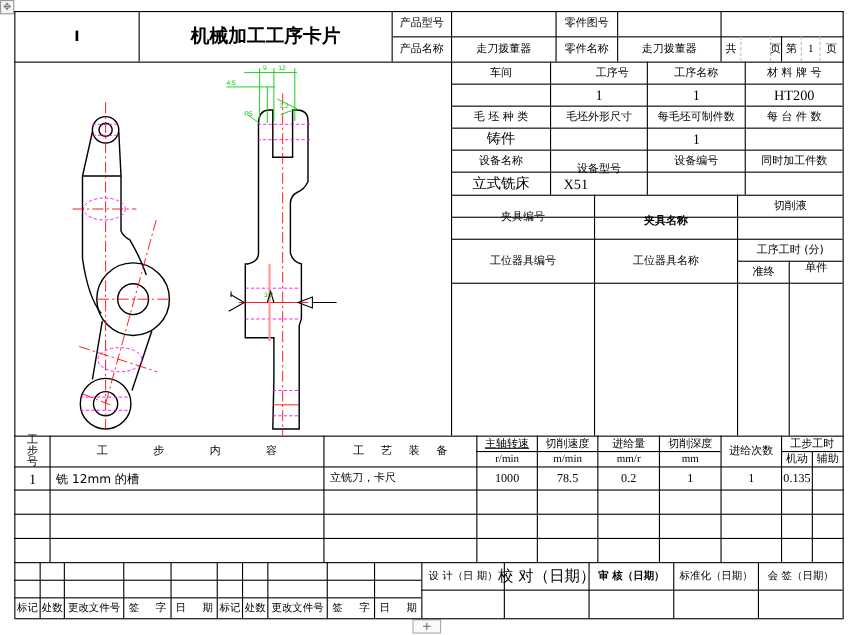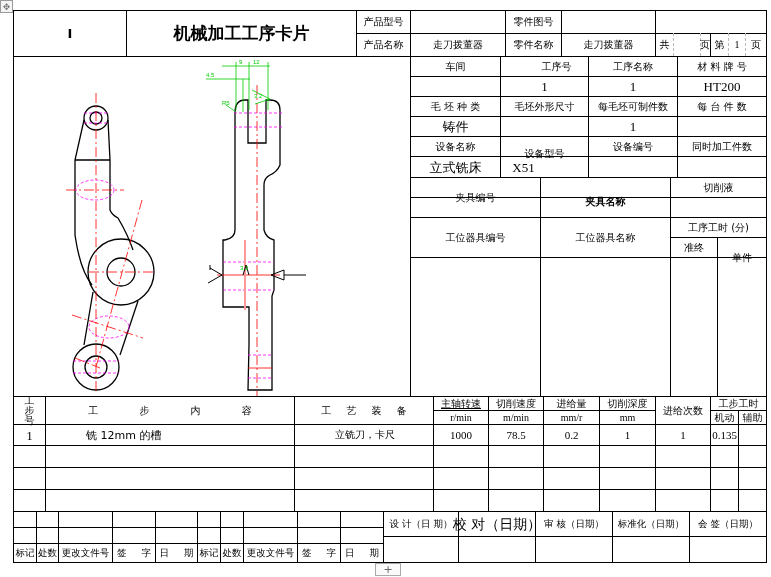--- a/index.html
+++ b/index.html
@@ -2,21 +2,21 @@
 <html><head>
 <meta charset="utf-8">
 <style>
   html,body{margin:0;padding:0;background:#fff;}
   body{width:771px;height:577px;position:relative;overflow:hidden;font-family:"DejaVu Sans","Liberation Sans",sans-serif;color:#000;}
   .abs{position:absolute;box-sizing:border-box;}
   .hl{position:absolute;height:0;border-top:1px solid #000;}
   .vl{position:absolute;width:0;border-left:1px solid #000;}
   .dv{position:absolute;width:0;border-left:1px dashed #bbb;}
   .t{position:absolute;box-sizing:border-box;display:flex;align-items:center;justify-content:center;font-size:10px;white-space:nowrap;line-height:1;}
-  .t.l{justify-content:flex-start;padding-left:5px;margin-left:35px;}
+  .t.l{justify-content:flex-start;padding-left:5px;}
   .serif{font-family:"Liberation Serif","DejaVu Serif",serif;}
   .big{font-size:13px;}
   .title{font-size:17px;font-weight:bold;font-family:"DejaVu Serif","Liberation Serif",serif;}
   .handle{position:absolute;left:0;top:0;width:13px;height:13px;border:1px solid #999;box-sizing:border-box;font-size:9px;color:#777;display:flex;align-items:center;justify-content:center;background:#f4f4f4;}
   .addbtn{position:absolute;left:375px;top:563px;width:26px;height:13px;border:1px solid #aaa;box-sizing:border-box;font-size:11px;color:#666;display:flex;align-items:center;justify-content:center;background:#fafafa;}
 </style>
 </head>
 <body>
 
 <div class="handle">✥</div>
@@ -106,21 +106,21 @@
   <div class="t serif big" style="left:589px;top:157px;width:88px;height:20px;"></div>
   <div class="t serif big" style="left:678px;top:157px;width:88px;height:20px;"></div>
 
   <div class="t" style="left:411px;top:188px;width:129px;height:19px;">夹具编号</div>
   <div class="t" style="left:541px;top:192px;width:129px;height:19px;font-weight:bold;">夹具名称</div>
   <div class="t" style="left:671px;top:178px;width:95px;height:19px;">切削液</div>
   <div class="t" style="left:411px;top:218px;width:129px;height:39px;">工位器具编号</div>
   <div class="t" style="left:541px;top:218px;width:129px;height:39px;">工位器具名称</div>
   <div class="t" style="left:671px;top:218px;width:95px;height:19px;">工序工时 (分)</div>
   <div class="t" style="left:671px;top:238px;width:46px;height:19px;">准终</div>
-  <div class="t" style="left:718px;top:248px;width:48px;height:19px;text-align:center;">单件</div>
+  <div class="t" style="left:718px;top:234px;width:48px;height:19px;text-align:center;">单件</div>
 </div>
 
 <svg class="abs" style="left:14px;top:57px;" width="396" height="339" viewBox="14 57 396 339">
 
   <g fill="none" stroke="#000" stroke-width="1.3">
     <circle cx="96" cy="118" r="12"></circle>
     <circle cx="96" cy="118" r="6"></circle>
     <path d="M84 120 L75 160 L75 235 Q80 270 92 285"></path>
     <path d="M108 120 L110 160 L110 210 Q112 215 118 218 Q128 235 133 250"></path>
     <line x1="75" y1="160" x2="110" y2="160"></line>
@@ -270,21 +270,21 @@
   <div class="t" style="left:113px;top:544px;width:42px;height:18px;font-size:9.5px;word-spacing:12px;">签 字</div>
   <div class="t" style="left:156px;top:544px;width:41px;height:18px;font-size:9.5px;word-spacing:12px;">日 期</div>
   <div class="t" style="left:198px;top:544px;width:22px;height:18px;font-size:9.5px;">标记</div>
   <div class="t" style="left:221px;top:544px;width:22px;height:18px;font-size:9.5px;">处数</div>
   <div class="t" style="left:244px;top:544px;width:53px;height:18px;font-size:9.5px;">更改文件号</div>
   <div class="t" style="left:298px;top:544px;width:42px;height:18px;font-size:9.5px;word-spacing:12px;">签 字</div>
   <div class="t" style="left:341px;top:544px;width:42px;height:18px;font-size:9.5px;word-spacing:12px;">日 期</div>
 
   <div class="t" style="left:384px;top:512px;width:74px;height:24px;font-size:9.5px;">设 计（日 期）</div>
   <div class="t" style="left:459px;top:512px;width:76px;height:24px;font-size:14px;">校 对（日期）</div>
-  <div class="t" style="left:536px;top:512px;width:76px;height:24px;font-size:9.5px;">审 核（日期）</div>
+  <div class="t" style="left:536px;top:512px;width:76px;height:24px;font-size:9.5px;font-weight:bold;">审 核（日期）</div>
   <div class="t" style="left:613px;top:512px;width:76px;height:24px;font-size:9.5px;">标准化（日期）</div>
   <div class="t" style="left:690px;top:512px;width:76px;height:24px;font-size:9.5px;">会 签（日期）</div>
   <div class="abs" style="left:384px;top:537px;width:74px;height:25px;"></div>
   <div class="abs" style="left:459px;top:537px;width:76px;height:25px;"></div>
   <div class="abs" style="left:536px;top:537px;width:76px;height:25px;"></div>
   <div class="abs" style="left:613px;top:537px;width:76px;height:25px;"></div>
   <div class="abs" style="left:690px;top:537px;width:76px;height:25px;"></div>
 </div>
 
 </body></html>

